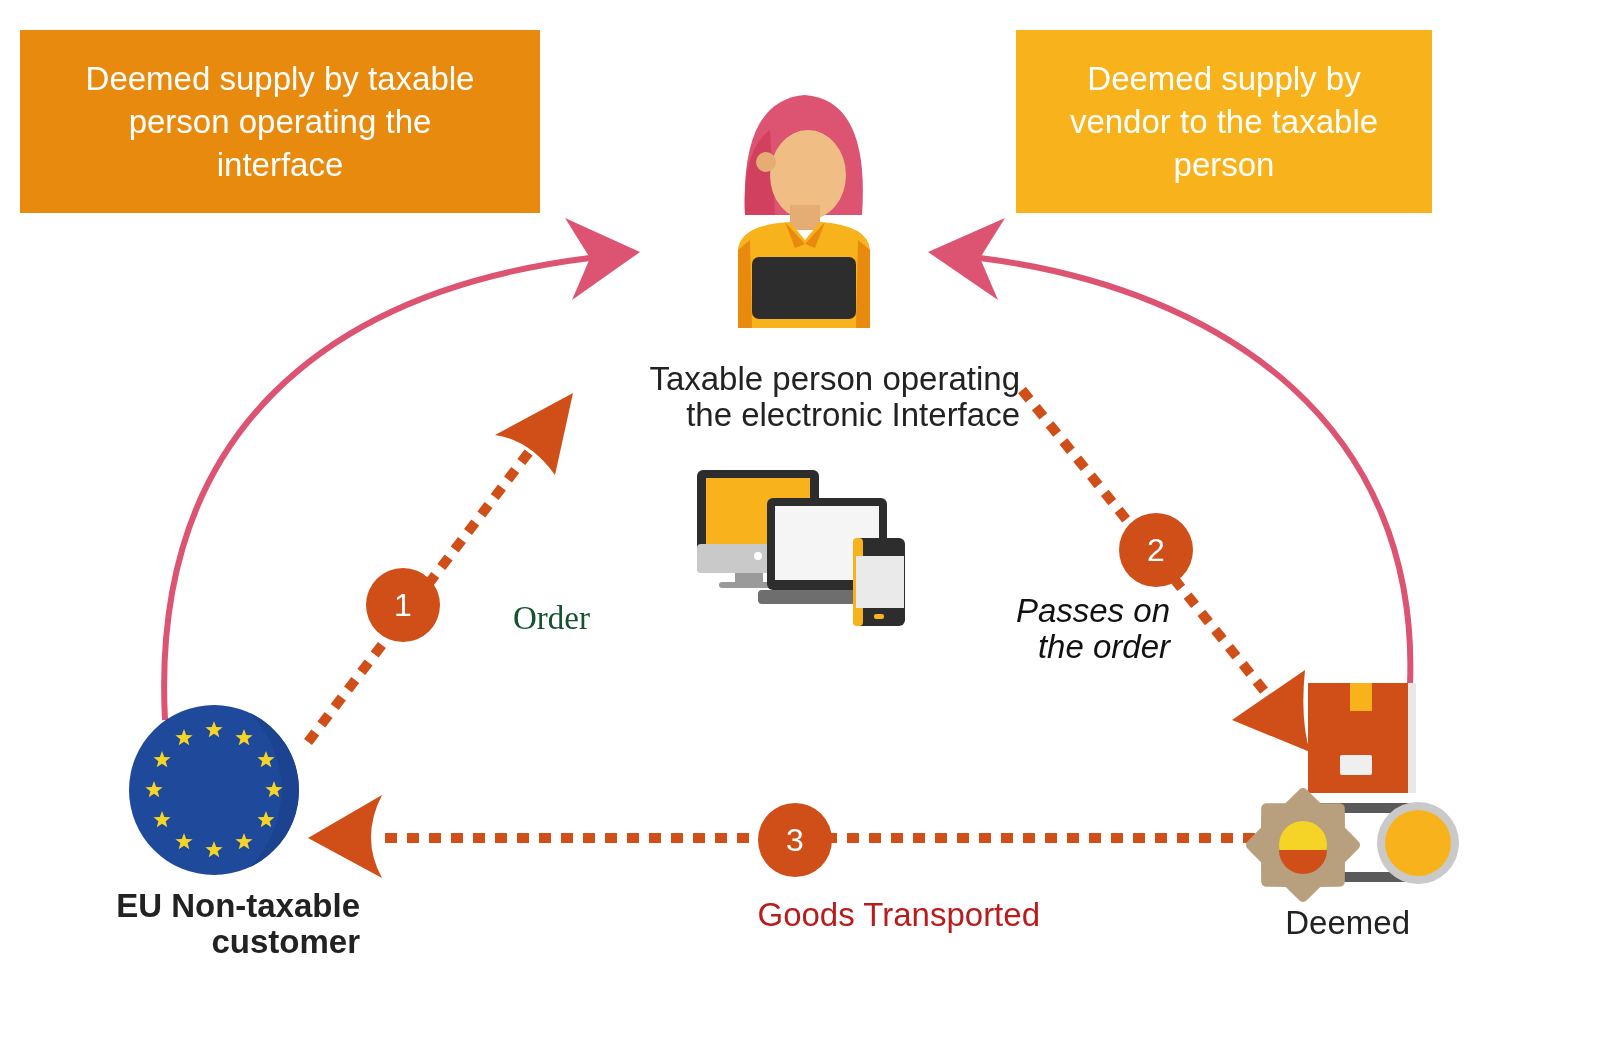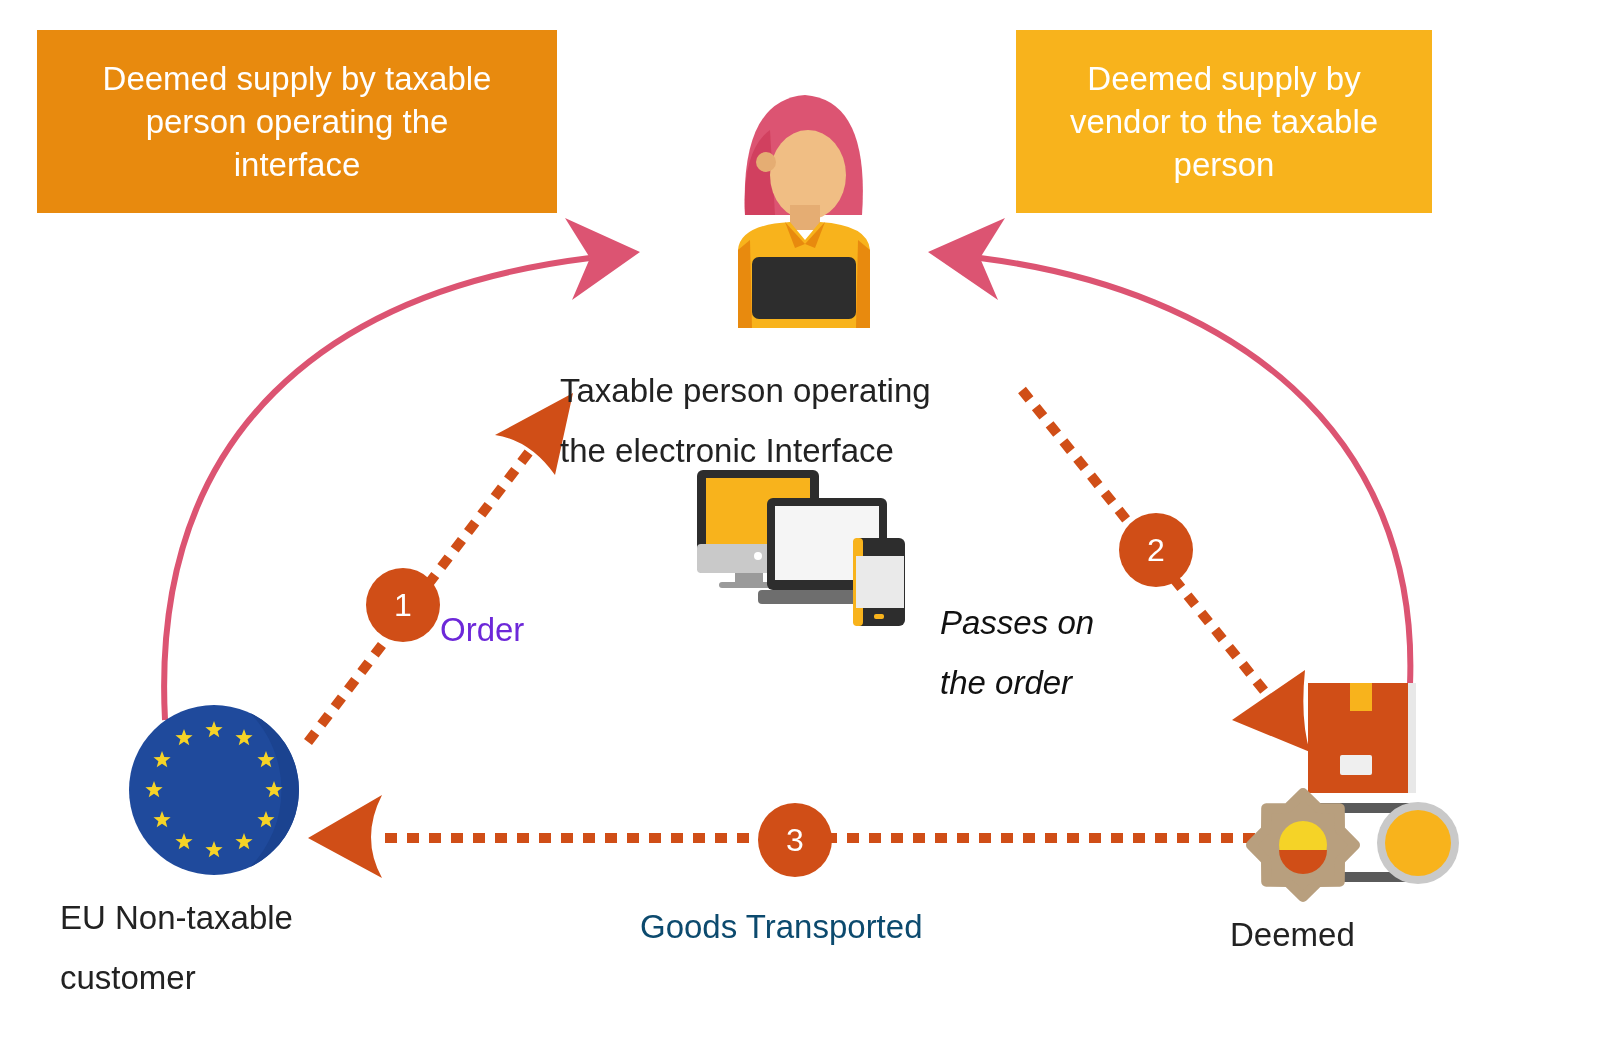--- a/index.html
+++ b/index.html
@@ -1,24 +1,24 @@
 <!DOCTYPE html>
 <html><head>
 <meta charset="utf-8">
 <style>
   html, body { margin:0; padding:0; background:#ffffff; }
   body { width:1600px; height:1040px; position:relative; overflow:hidden;
          font-family:"Liberation Sans", sans-serif; }
   .box { position:absolute; top:30px; height:183px; color:#fff; font-size:33px;
          line-height:43px; display:flex; align-items:center; justify-content:center;
          text-align:center; box-sizing:border-box; padding:0 40px; white-space:pre-line; }
-  #box-left { left:20px; width:520px; background:#E88A0E;margin-left:17px; }
+  #box-left { left:20px; width:520px; background:#E88A0E; }
   #box-right { left:1016px; width:416px; background:#F8B31C; }
-  .label { position:absolute; color:#222; font-size:33px; line-height:60px;
-           text-align:left; white-space:pre-line; }
+  .label { position:absolute; color:#222; font-size:33px; line-height:36px;
+           text-align:right; white-space:pre-line; }
   svg#diagram { position:absolute; left:0; top:0; }
   .step-num { font-family:"Liberation Sans", sans-serif; font-size:32px; fill:#fff; text-anchor:middle; }
 </style>
 </head>
 <body>
 
 <div id="box-left" class="box">Deemed supply by taxable
 person operating the
 interface</div>
 <div id="box-right" class="box">Deemed supply by
@@ -115,19 +115,19 @@
       </g>
     <circle cx="1303" cy="845" r="24" fill="#F5D327"></circle>
     <path d="M1279 850 A24 24 0 0 0 1327 850 Z" fill="#D04E17"></path>
     <circle cx="1418" cy="843" r="41" fill="#C9C9C9"></circle>
     <circle cx="1418" cy="843" r="33" fill="#F8B31C"></circle>
   </g>
 </svg>
 
 <div class="label" style="left:560px; top:361px; width:460px;">Taxable person operating
 the electronic Interface</div>
-<div class="label" style="left:440px; top:600px; width:150px; color:#6d28d9;">Order</div>
+<div class="label" style="left:440px; top:600px; width:150px; color:#14532d;font-family:Liberation Serif, serif;">Order</div>
 <div class="label" style="left:940px; top:593px; width:230px; color:#111;font-style:italic;">Passes on
 the order</div>
-<div class="label" style="left:640px; top:897px; width:400px; color:#0c4a6e;">Goods Transported</div>
-<div class="label" style="left:60px; top:888px; width:300px;">EU Non-taxable
+<div class="label" style="left:640px; top:897px; width:400px; color:#b91c1c;">Goods Transported</div>
+<div class="label" style="left:60px; top:888px; width:300px;font-weight:bold;">EU Non-taxable
 customer</div>
 <div class="label" style="left:1230px; top:905px; width:180px;">Deemed</div>
 
 </body></html>

